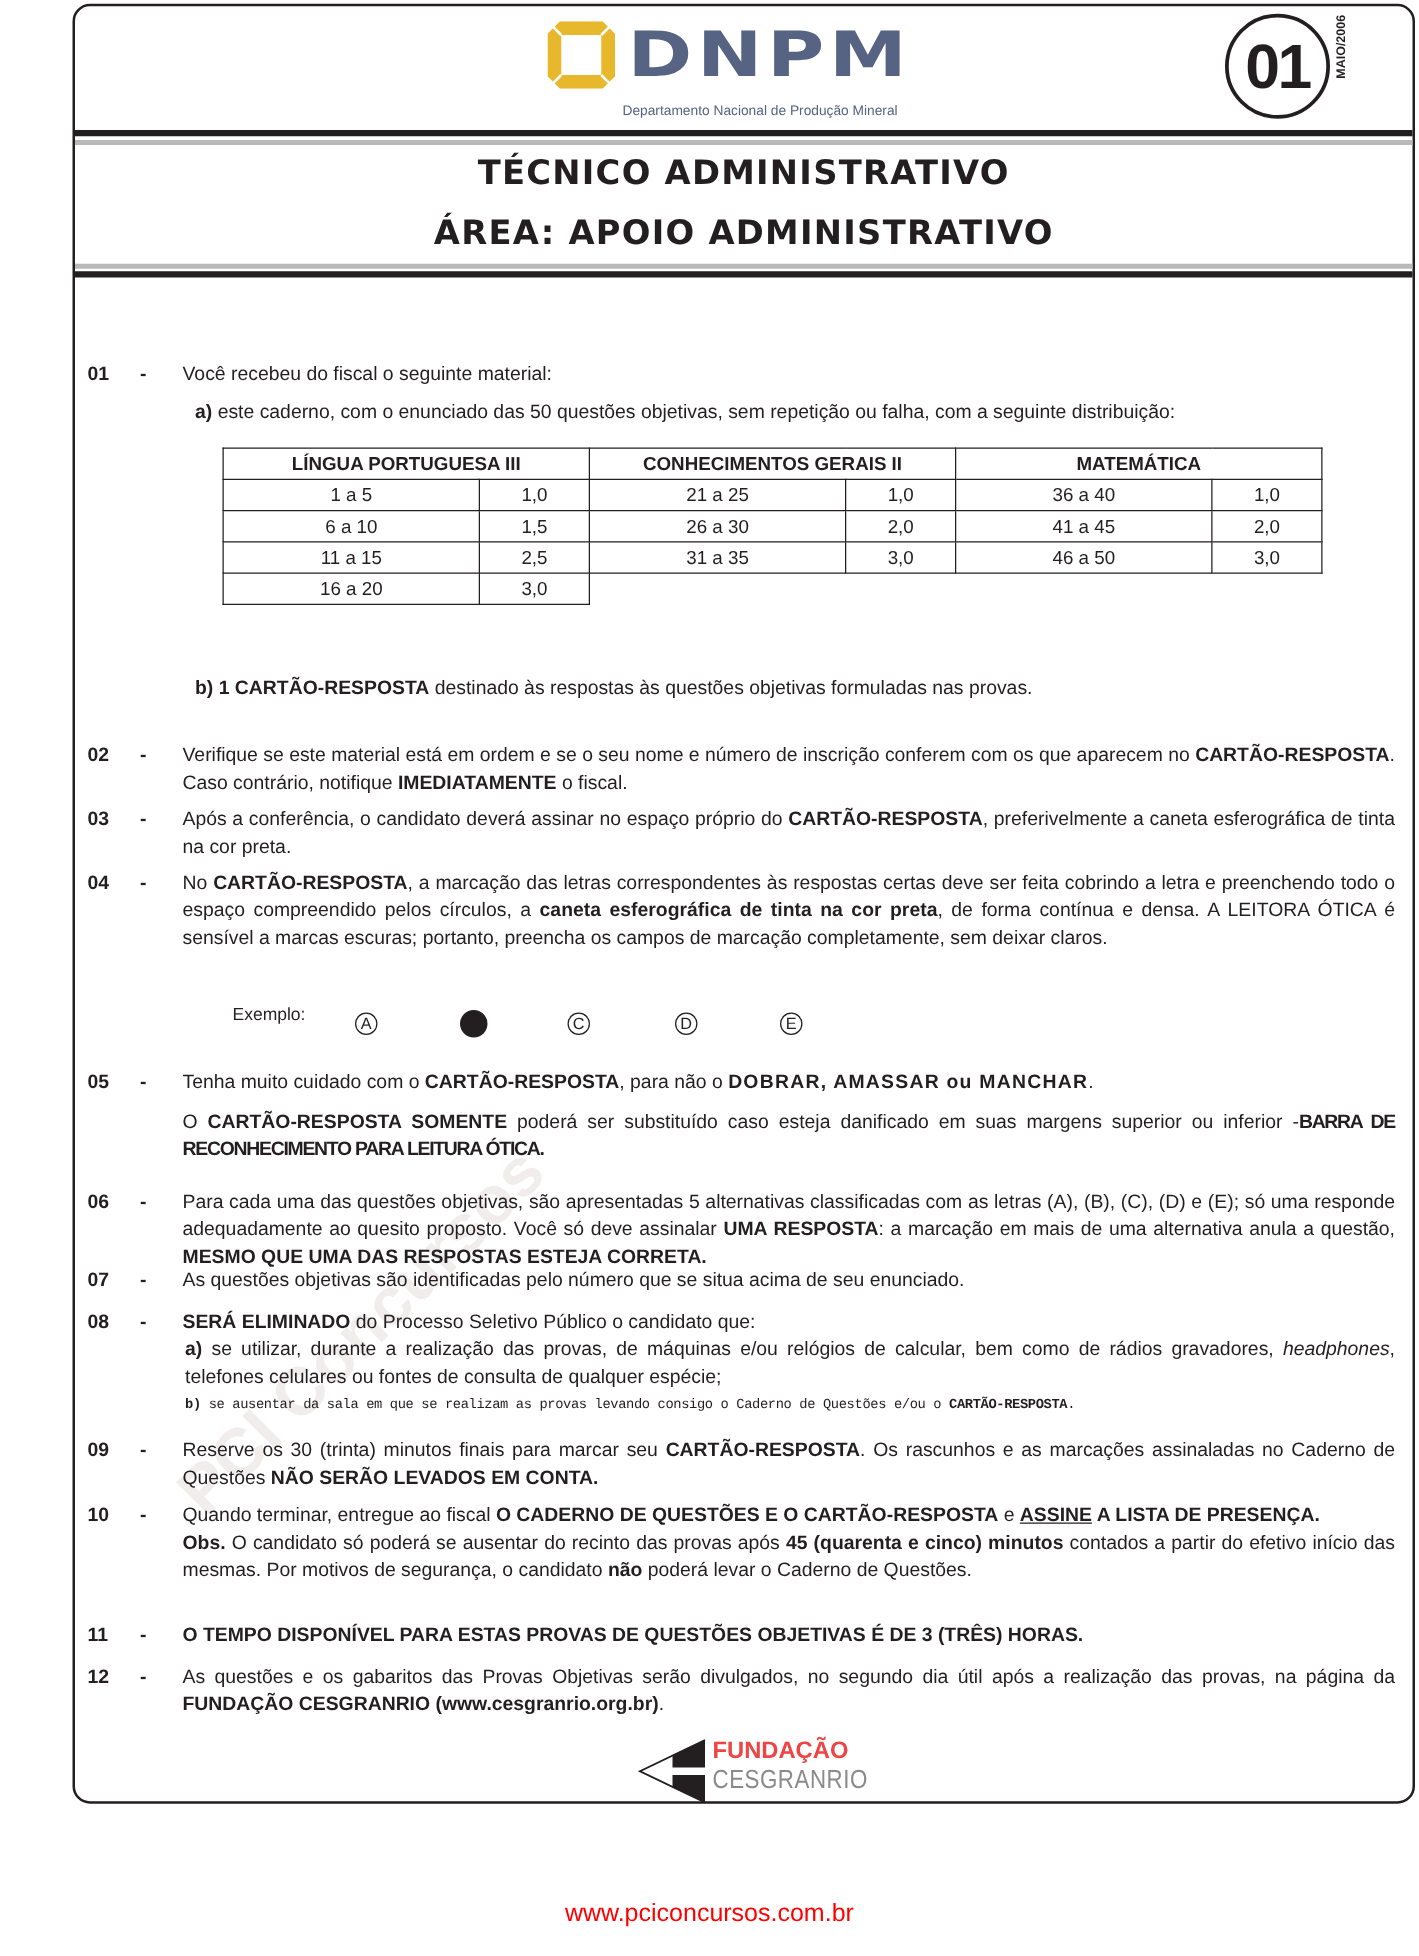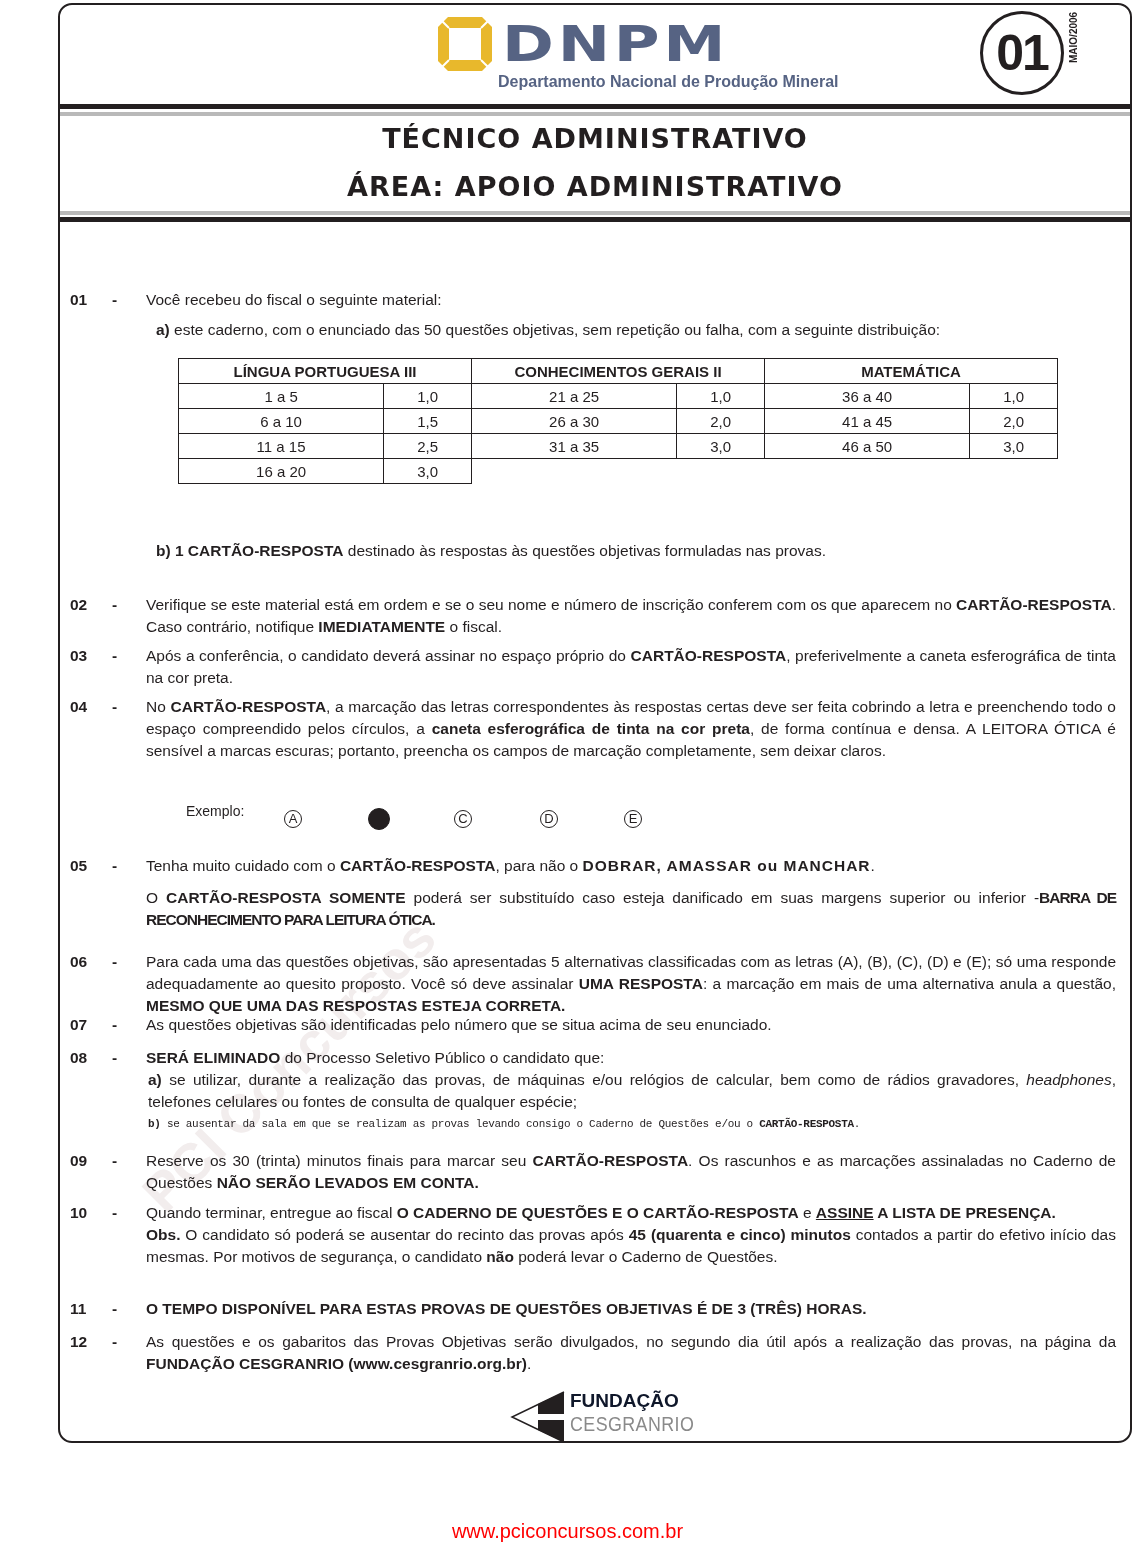--- a/index.html
+++ b/index.html
@@ -2,21 +2,21 @@
 <html><head>
 <meta charset="utf-8">
 <style>
   html,body{margin:0;padding:0;background:#fff;}
   body{width:1135px;height:1565px;position:relative;font-family:"Liberation Sans",sans-serif;color:#231f20;overflow:hidden;}
   .frame{position:absolute;left:58px;top:3px;width:1074px;height:1440px;border:2px solid #231f20;border-radius:14px;box-sizing:border-box;}
   .hdr{position:absolute;left:0;top:0;width:100%;height:100px;}
   .logo{position:absolute;left:378px;top:12px;display:flex;align-items:center;}
   .logo-mark{width:54px;height:54px;position:relative;}
   .logo-text{font-family:"DejaVu Sans",sans-serif;font-weight:bold;font-size:50px;letter-spacing:3px;color:#566383;margin-left:10px;line-height:54px;transform:scaleX(1.25);transform-origin:left center;}
-  .logo-sub{position:absolute;left:438px;top:68px;font-size:16px;font-weight:bold;color:#566383;}
+  .logo-sub{position:absolute;left:438px;top:78px;font-size:11px;font-weight:normal;color:#566383;}
   .num-badge{position:absolute;left:920px;top:6px;width:84px;height:84px;border:3px solid #231f20;border-radius:50%;box-sizing:border-box;display:flex;align-items:center;justify-content:center;font-weight:bold;font-size:50px;letter-spacing:-2px;}
   .date-vert{position:absolute;left:1028px;top:20px;width:70px;height:14px;transform:rotate(-90deg) translate(-38px,-20px);transform-origin:left top;font-size:10px;font-weight:bold;}
   .bar-dark{position:absolute;left:0;width:100%;height:5px;background:#231f20;}
   .bar-gray{position:absolute;left:0;width:100%;height:4px;background:#b9b9b9;}
   .title{position:absolute;left:0;width:100%;text-align:center;font-family:"DejaVu Sans",sans-serif;font-weight:bold;font-size:27px;letter-spacing:1px;}
   .instr-head{position:absolute;left:0;width:100%;top:238px;text-align:center;font-weight:bold;font-size:19px;letter-spacing:1.5px;}
   .item{position:absolute;left:10px;right:14px;font-size:15.5px;line-height:22px;}
   .item .n{position:absolute;left:0;top:0;font-weight:bold;}
   .item .d{position:absolute;left:42px;top:0;font-weight:bold;}
   .item .t{margin-left:76px;text-align:justify;}
@@ -196,18 +196,18 @@
     <span class="d">-</span>
     <div class="t"><span>As questões e os gabaritos das Provas Objetivas serão divulgados, no segundo dia útil após a realização das provas, na página da </span><b>FUNDAÇÃO CESGRANRIO (www.cesgranrio.org.br)</b><span>.</span></div>
   </div>
 
   <div class="cesg">
     <svg width="60" height="54" viewBox="0 0 60 54" style="position:absolute;left:0;top:0;">
       <polyline points="56,2 4,27 56,52" fill="none" stroke="#231f20" stroke-width="1.5"></polyline>
       <polygon points="30,14 56,2 56,24 30,24" fill="#231f20"></polygon>
       <polygon points="30,30 56,30 56,52 30,40" fill="#231f20"></polygon>
     </svg>
-    <div style="position:absolute;left:62px;top:0;font-size:19px;font-weight:bold;color:#0f172a;white-space:nowrap;">FUNDAÇÃO</div>
+    <div style="position:absolute;left:62px;top:0;font-size:19px;font-weight:bold;color:#ef4444;white-space:nowrap;">FUNDAÇÃO</div>
     <div style="position:absolute;left:62px;top:22px;font-size:21px;color:#8a8a8a;white-space:nowrap;letter-spacing:0.5px;transform:scaleX(0.85);transform-origin:left;">CESGRANRIO</div>
   </div>
 </div>
 
 <div class="footer">www.pciconcursos.com.br</div>
 
 </body></html>

